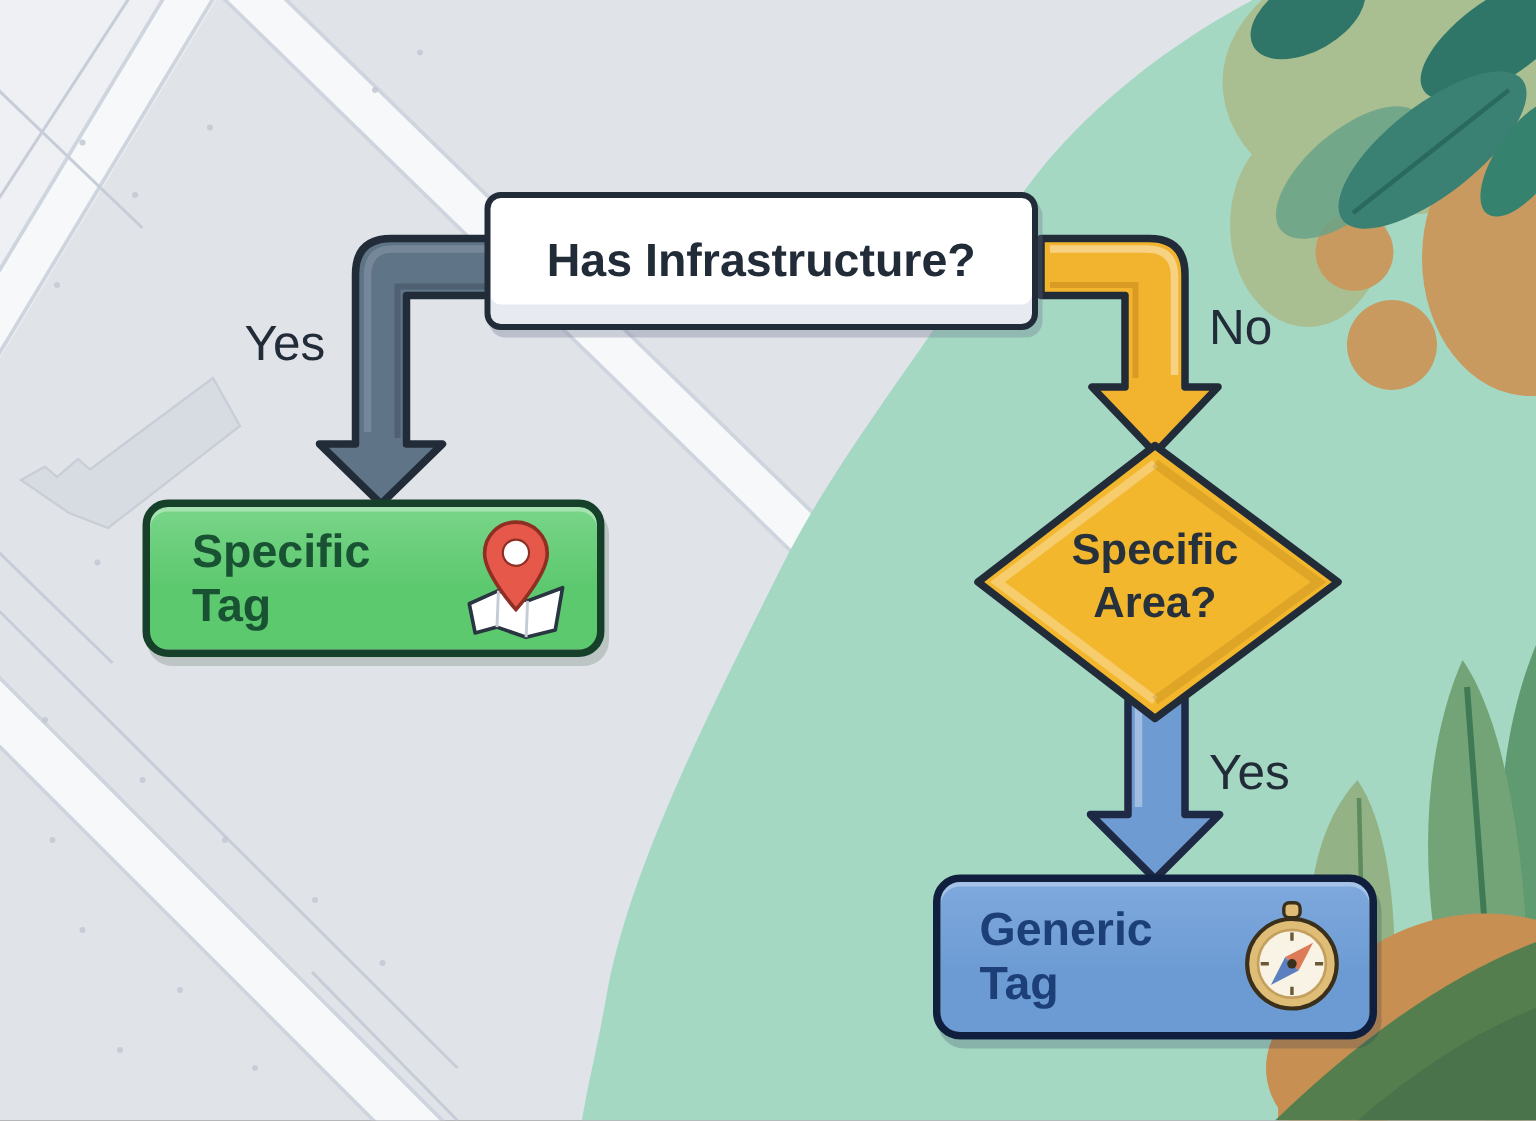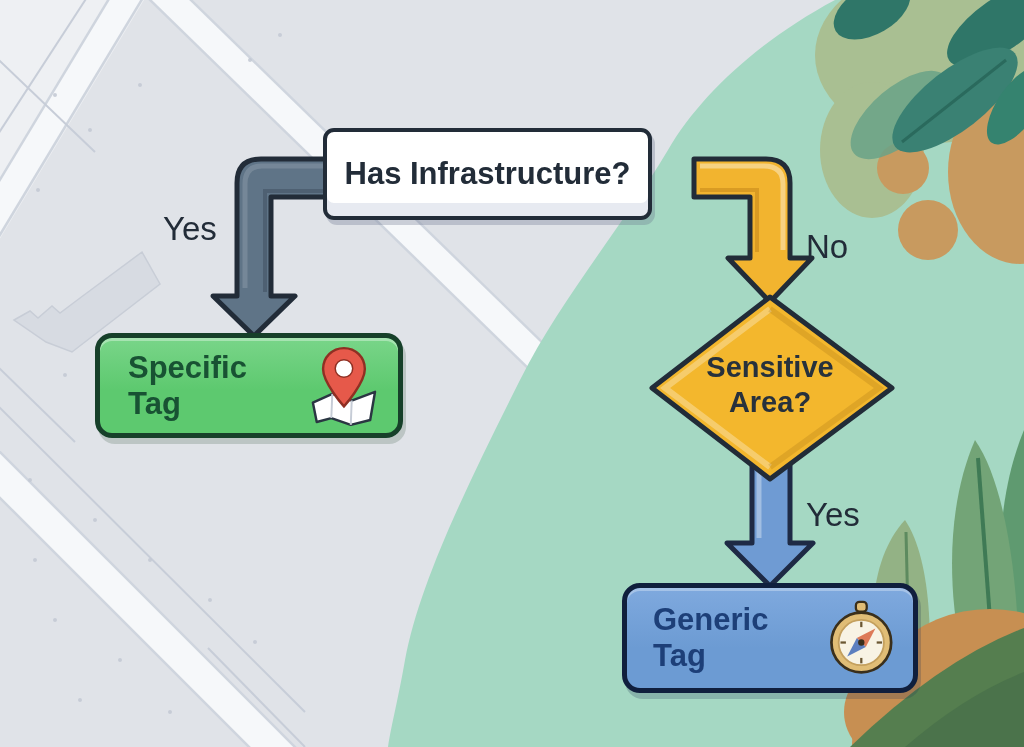--- a/index.html
+++ b/index.html
@@ -16,21 +16,21 @@
     position:absolute;left:0;top:36px;width:1024px;text-align:center;
     font-size:42px;font-weight:800;letter-spacing:-0.5px;
     color:var(--ink,#222c38);
   }
 
   .node{
     position:absolute;display:flex;align-items:center;justify-content:center;
     box-sizing:border-box;
   }
   .node-question{
-    left:323px;top:128px;width:329px;height:92px;
+    left:323px;top:128px;width:369px;height:92px;
     background:var(--white-node,#fff);
     border:4px solid var(--ink,#222c38);border-radius:11px;
     box-shadow:inset 0 -13px 0 #e7eaf1, 3px 5px 0 rgba(100,110,135,.3);
     font-size:31px;font-weight:800;color:var(--ink,#222c38);text-align:center;
   }
   .node-green{
     left:95px;top:333px;width:308px;height:105px;
     background:linear-gradient(180deg,#79d589 0%,var(--green-node,#5dc96f) 55%);
     border:5px solid var(--green-node-border,#17402a);border-radius:17px;
     box-shadow:inset 0 3px 0 rgba(255,255,255,.35), 3px 6px 0 rgba(60,90,70,.22);
@@ -46,21 +46,21 @@
     font-size:31px;font-weight:800;color:var(--blue-node-text,#1d3f78);
   }
   .diamond-label{
     position:absolute;left:685px;top:350px;width:170px;text-align:center;
     font-size:29px;font-weight:800;line-height:1.2;color:#27313c;
   }
   .edge-label{
     position:absolute;font-size:33px;font-weight:400;color:var(--ink,#222c38);
   }
   .edge-label.yes-left{left:163px;top:210px;}
-  .edge-label.no-right{left:806px;top:228px;}
+  .edge-label.no-right{left:806px;top:199px;}
   .edge-label.yes-down{left:806px;top:496px;}
 </style>
 </head>
 <body>
 
 <div class="canvas">
 
   <svg class="bg-art" width="1024" height="747" viewBox="0 0 1024 747" aria-hidden="true">
 
     <rect x="0" y="0" width="1024" height="747" style="fill:var(--map-bg,#e0e3e8)"></rect>
@@ -168,21 +168,21 @@
     <span>Specific Tag</span>
     <svg width="72" height="86" viewBox="0 0 74 86" aria-hidden="true">
       <polygon points="5,60 25,51 45,58 69,49 64,78 44,83 24,76 9,80" fill="#ffffff" stroke="#2a3542" stroke-width="2.5" stroke-linejoin="round"></polygon>
       <polyline points="25,51 24,76" fill="none" stroke="#c6ccd6" stroke-width="2"></polyline>
       <polyline points="45,58 44,83" fill="none" stroke="#c6ccd6" stroke-width="2"></polyline>
       <path d="M37 4 C25 4 15.5 13.5 15.5 25.5 C15.5 40 37 64 37 64 C37 64 58.5 40 58.5 25.5 C58.5 13.5 49 4 37 4 Z" style="fill:var(--pin-red,#e6594a)" stroke="#8f2f23" stroke-width="2.5"></path>
       <circle cx="37" cy="25" r="9" fill="#ffffff" stroke="#8f2f23" stroke-width="1.5"></circle>
     </svg>
   </div>
 
-  <div class="diamond-label">Sensitive Area?</div>
+  <div class="diamond-label">Specific Area?</div>
 
   <div class="node node-blue">
     <span>Generic Tag</span>
     <svg width="72" height="84" viewBox="0 0 78 86" aria-hidden="true">
       <rect x="33" y="3" width="12" height="11" rx="4" style="fill:var(--compass-gold,#e0bd76)" stroke="#3a2f1b" stroke-width="2.5"></rect>
       <circle cx="39" cy="48" r="33" style="fill:var(--compass-gold,#e0bd76)" stroke="#3a2f1b" stroke-width="3"></circle>
       <circle cx="39" cy="48" r="25" fill="#f8f3e4" stroke="#c4a05e" stroke-width="2"></circle>
       <g stroke="#6b5733" stroke-width="2.5">
         <line x1="39" y1="25" x2="39" y2="31"></line>
           <line x1="39" y1="65" x2="39" y2="71"></line>

